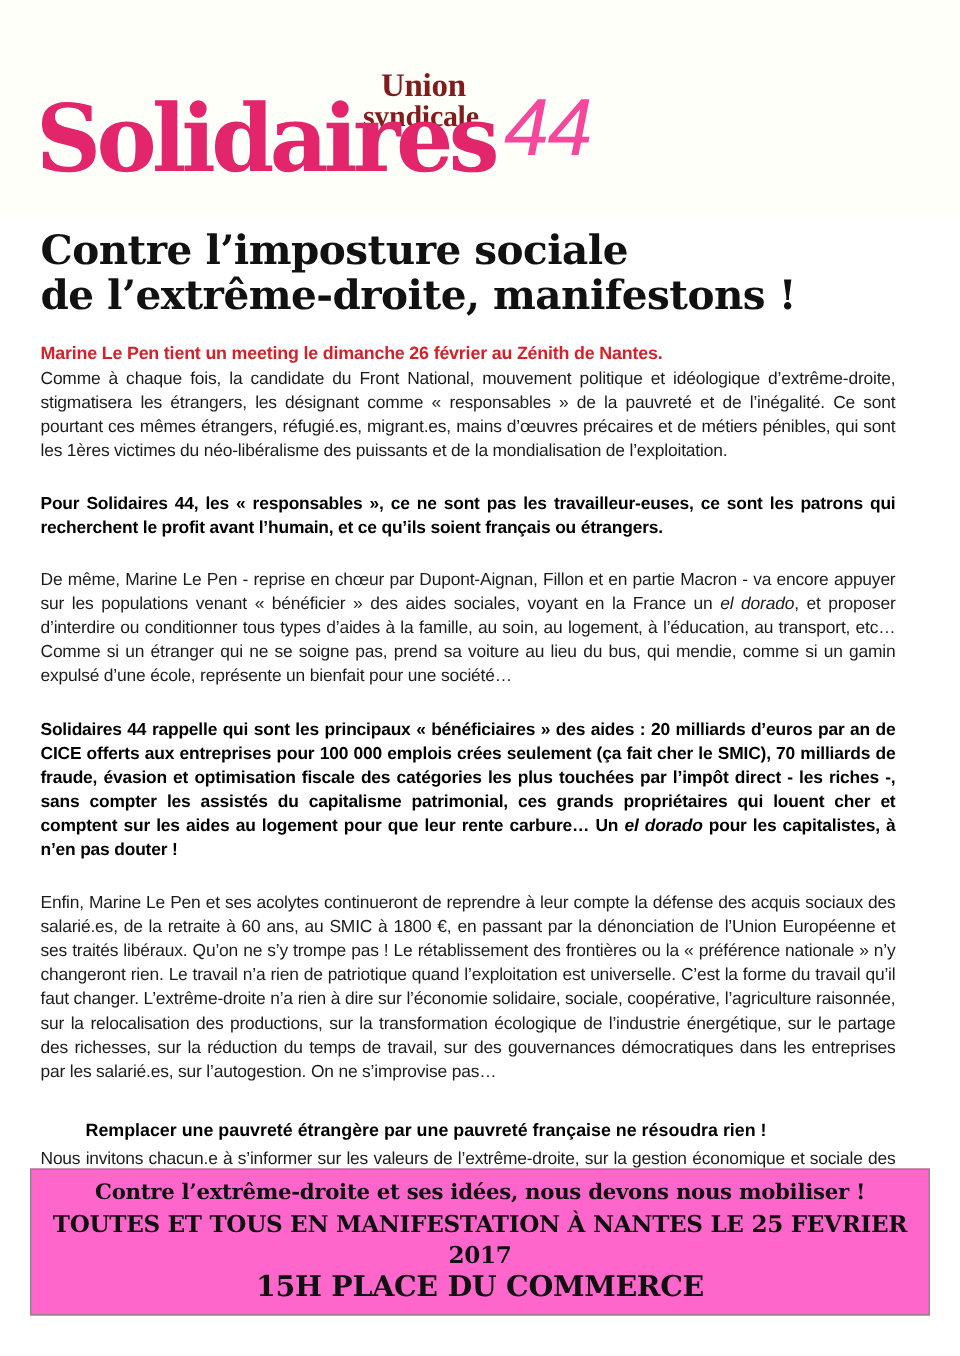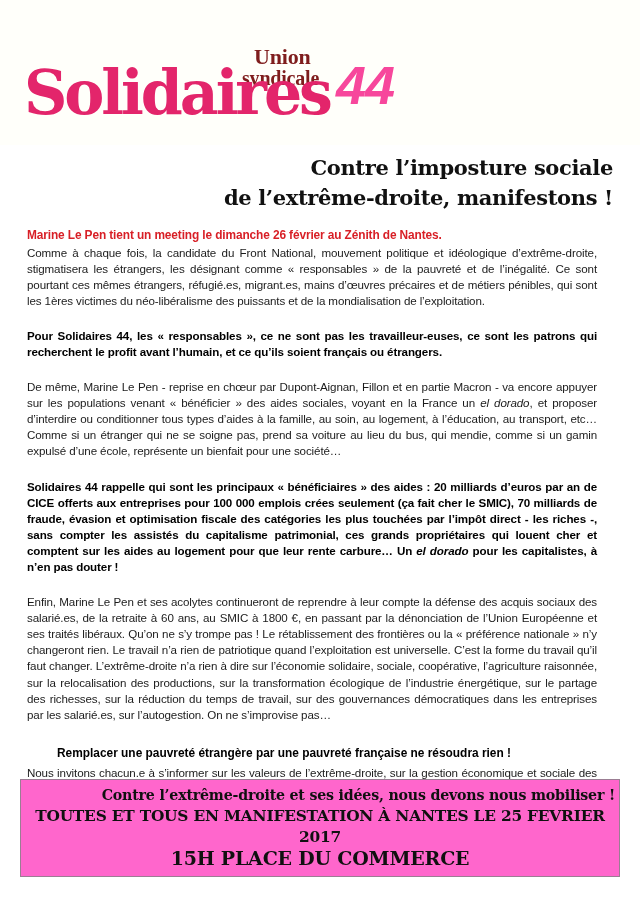--- a/index.html
+++ b/index.html
@@ -69,35 +69,35 @@
     transform: scaleX(0.97);
     transform-origin: left top;
     white-space: nowrap;
   }
 
   .logo-44 {
     position: absolute;
     left: 336px;
     top: 58px;
     font-family: "Liberation Sans", sans-serif;
-    font-weight: bold;
+    font-weight: normal;
     font-style: italic;
     font-size: 54px;
     line-height: 54px;
     color: #f7479c;
     letter-spacing: -1px;
   }
 
   
   .headline {
     margin: 8px 27px 0 27px;
-    text-align: right;
+    text-align: left;
     font-family: "DejaVu Serif", "Liberation Serif", serif;
     font-weight: bold;
-    font-size: 21px;
+    font-size: 27px;
     line-height: 30px;
     letter-spacing: -0.35px;
     color: #111111;
   }
   .headline .hl-line { display: block; }
 
   
   .content {
     margin: 0 27px;
     padding-top: 14px;
@@ -161,21 +161,21 @@
     text-align: center;
     box-sizing: border-box;
   }
   .banner .bn-line {
     display: block;
     font-family: "DejaVu Serif", "Liberation Serif", serif;
     font-weight: bold;
     color: #101010;
     letter-spacing: -0.2px;
   }
-  .banner .bn1 { font-size: 14.2px; line-height: 21px; text-align: right; }
+  .banner .bn1 { font-size: 14.2px; line-height: 21px; }
   .banner .bn2 { font-size: 15.4px; line-height: 21px; }
   .banner .bn3 { font-size: 19px; line-height: 20px; }
 </style>
 </head>
 <body>
 
 <div class="page">
 
   <div class="masthead">
 

